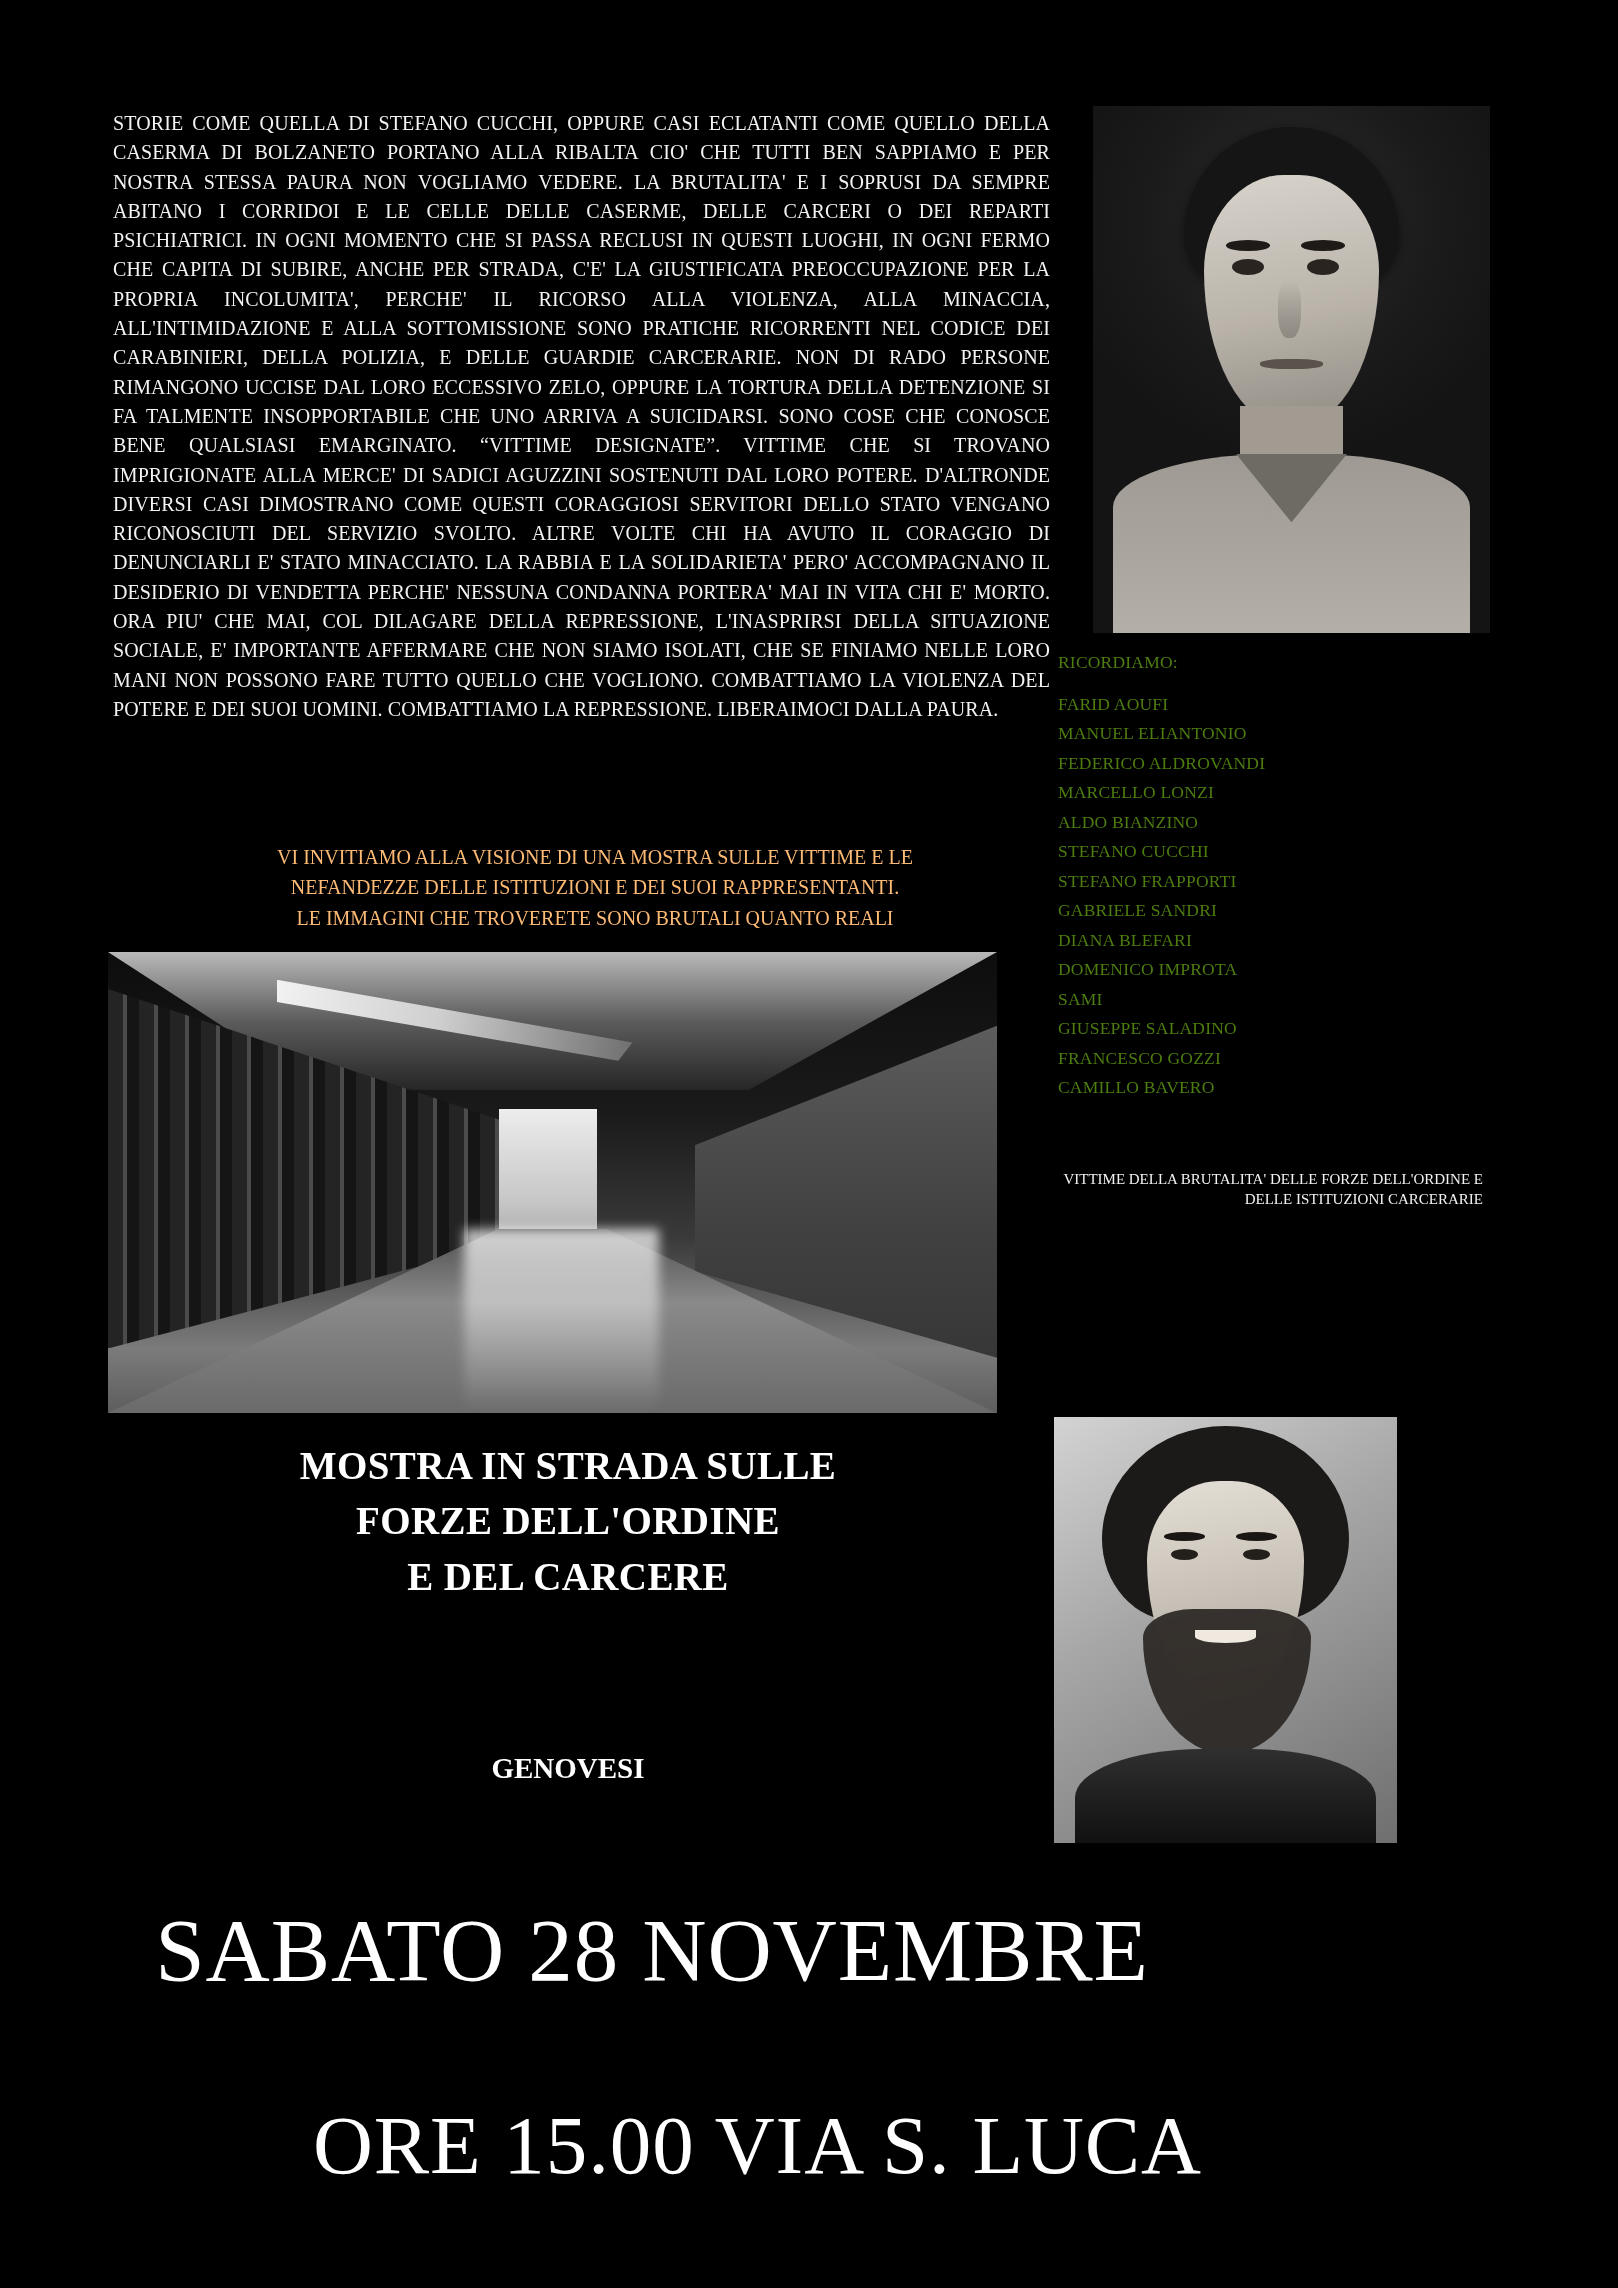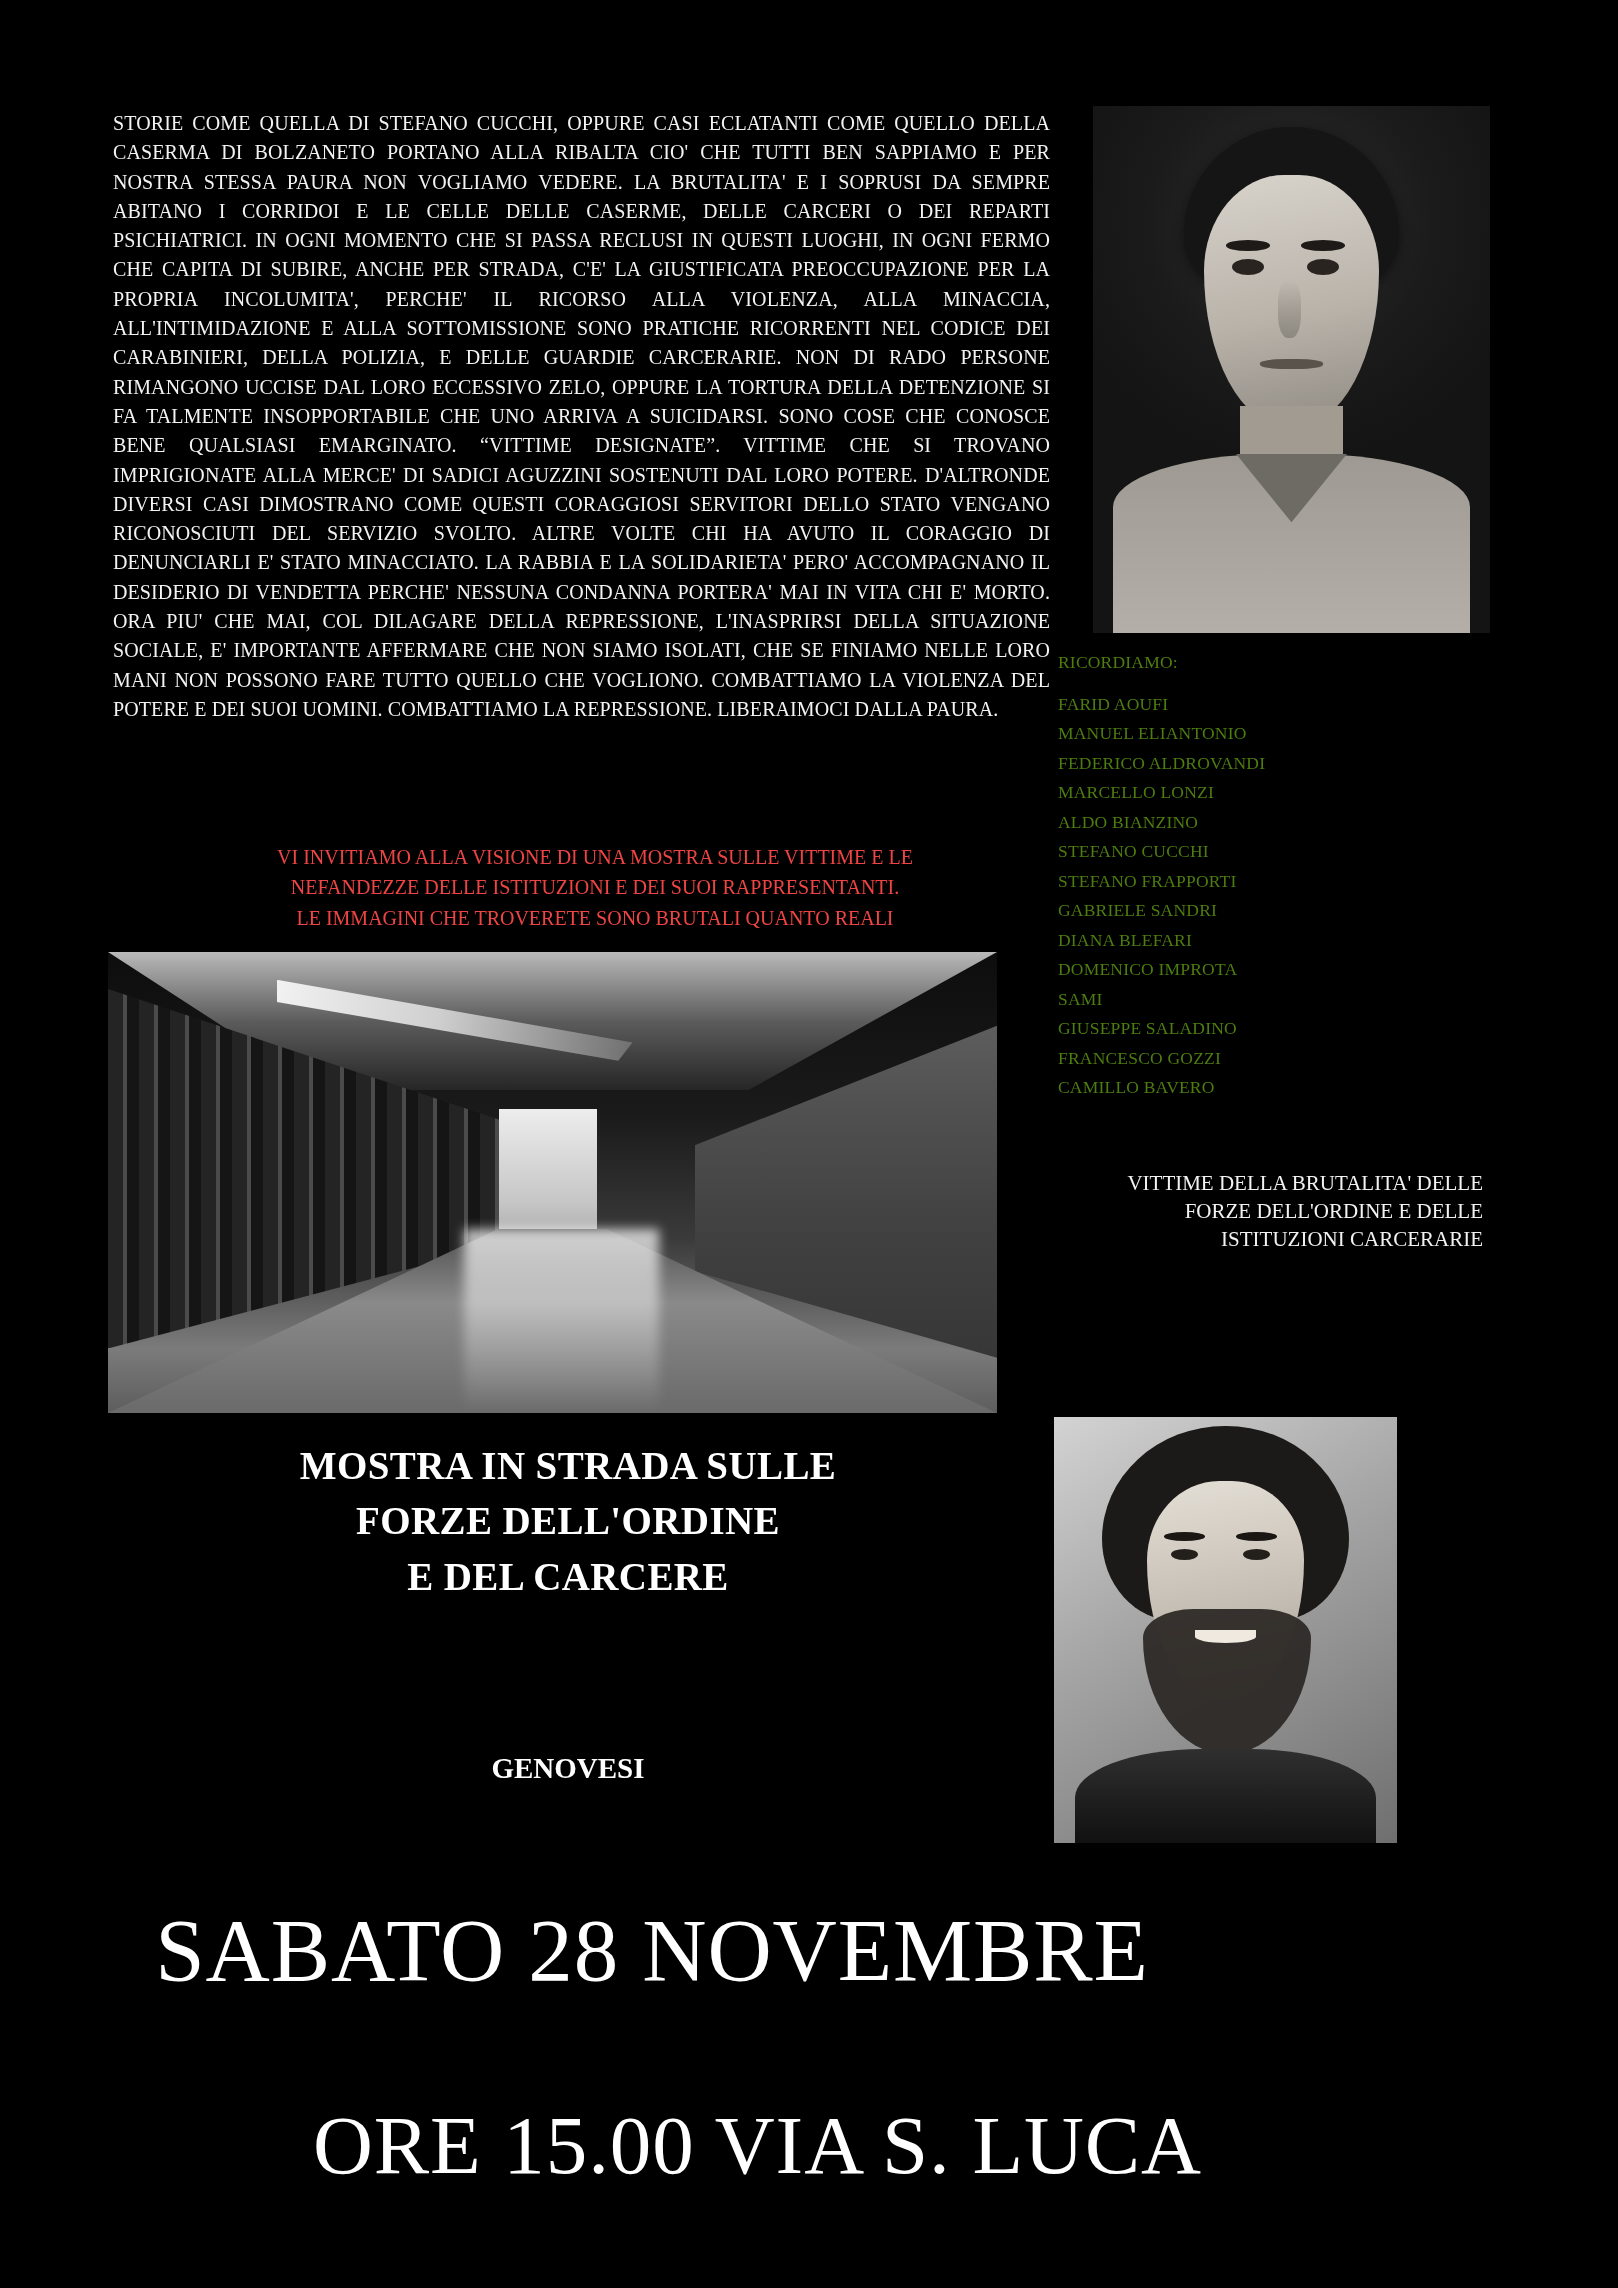--- a/index.html
+++ b/index.html
@@ -39,21 +39,21 @@
   }
   #invite-text {
     position: absolute;
     left: 138px;
     top: 842px;
     width: 914px;
     font-size: 20px;
     line-height: 1.52;
     text-align: center;
     text-transform: uppercase;
-    color: #ef4444;
+    color: #fdba74;
   }
   #invite-text .l1 { text-align: center; }
 
   
   .photo {
     position: absolute;
     background: #2a2a2a;
     overflow: hidden;
   }
   #photo-portrait-top {
@@ -280,21 +280,21 @@
     margin: 0 0 12px 0;
     letter-spacing: 0.2px;
   }
   #victims-list { margin: 0; padding: 0; }
 
   #caption-right {
     position: absolute;
     left: 1058px;
     top: 1170px;
     width: 425px;
-    font-size: 21px;
+    font-size: 15px;
     line-height: 1.33;
     text-align: right;
     text-transform: uppercase;
     color: #f2f2f2;
   }
   #caption-right .para2 { margin-top: 18.5px; }
 
   
   #headline {
     position: absolute;

